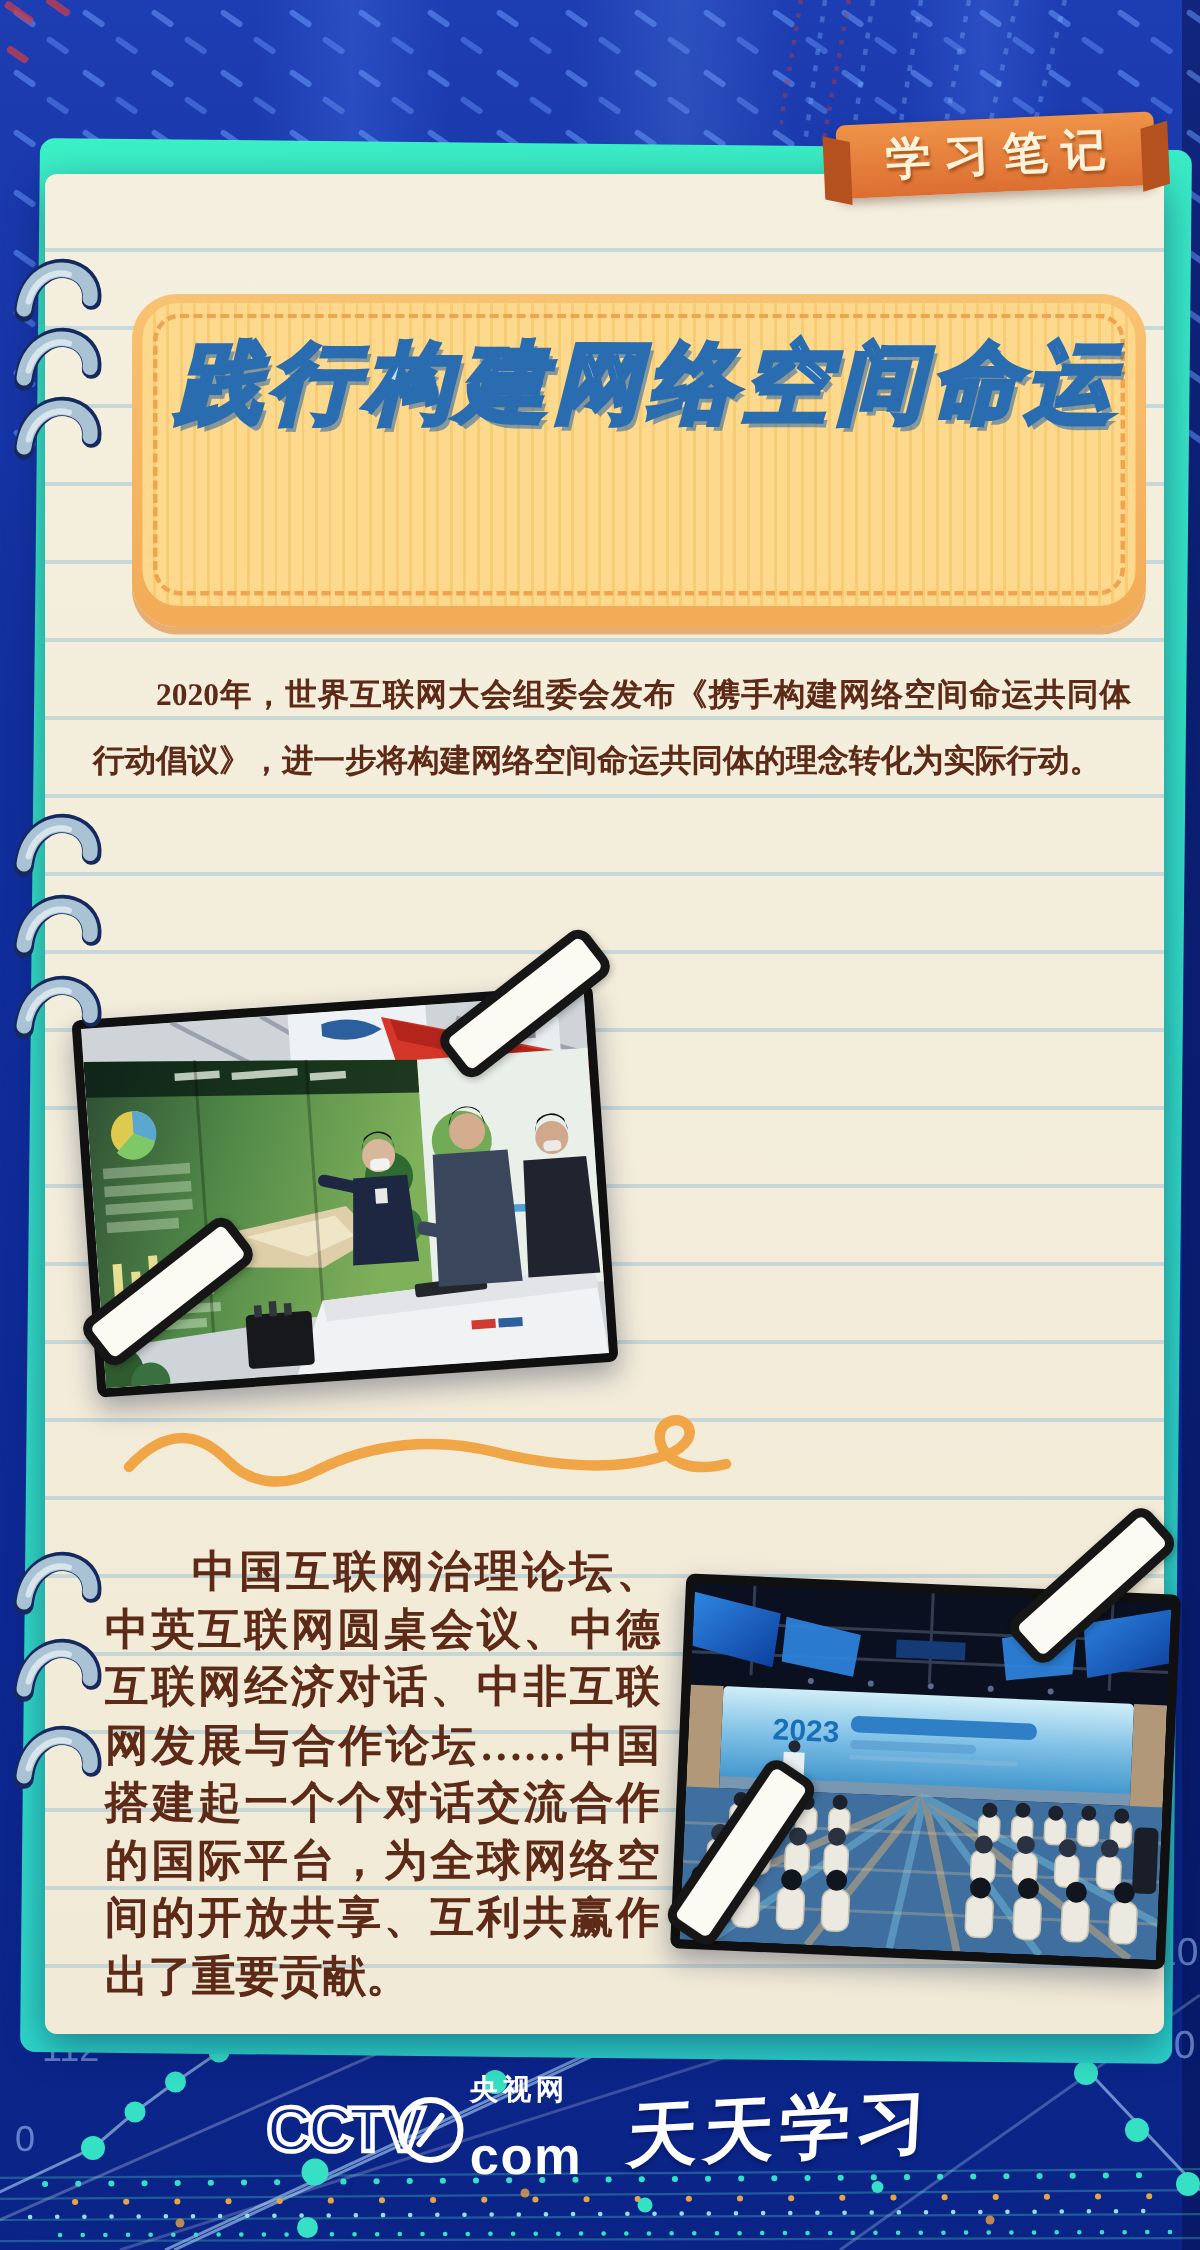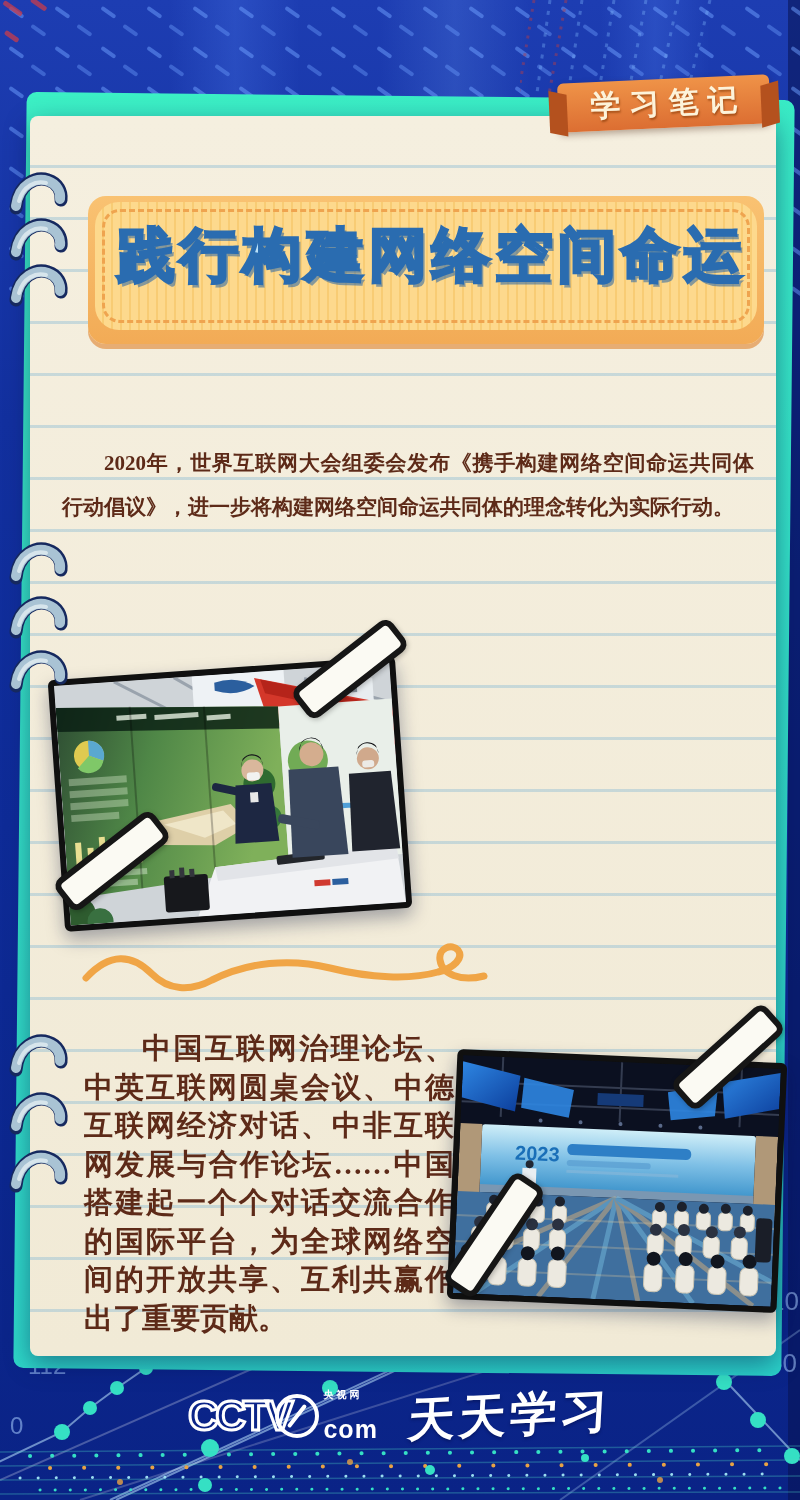--- a/index.html
+++ b/index.html
@@ -27,57 +27,57 @@
   .ring{position:absolute;left:6px;width:64px;height:54px;z-index:20;pointer-events:none;}
   
   .ribbon{position:absolute;left:558px;top:79px;width:212px;height:49px;z-index:30;
     background:linear-gradient(180deg,#ef9348,#dc6e32);border-radius:6px;transform:rotate(-2.6deg);
     display:flex;align-items:center;justify-content:center;box-shadow:0 3px 7px rgba(60,20,0,.35);}
   .ribbon::before{content:"";position:absolute;left:-9px;top:9px;width:18px;height:42px;background:#b4511e;transform:skewY(14deg);z-index:-1;}
   .ribbon::after{content:"";position:absolute;right:-9px;top:9px;width:18px;height:42px;background:#b4511e;transform:skewY(-14deg);z-index:-1;}
   .ribbon-label{color:#fdf3da;font-size:30px;font-weight:700;letter-spacing:9px;padding-left:9px;
     font-family:"Liberation Serif",serif;text-shadow:1px 2px 2px rgba(120,50,0,.55);}
   
-  .title-box{position:absolute;left:88px;top:196px;width:676px;height:148px;z-index:10;box-sizing:border-box;
-    background:linear-gradient(180deg,#f9c272,#f2ab56);border-radius:18px;padding:6px 7px 14px 7px;
-    box-shadow:0 5px 0 rgba(225,145,70,.7);}
+  .title-box{position:absolute;left:88px;top:196px;width:676px;height:222px;z-index:10;box-sizing:border-box;
+    background:linear-gradient(180deg,#f9c272,#f2ab56);border-radius:30px;padding:6px 7px 14px 7px;
+    box-shadow:0 5px 0 rgba(225,145,70,.7);font-style:italic;}
   .title-inner{width:100%;height:100%;border-radius:24px;position:relative;
     background:repeating-linear-gradient(90deg,#fdd98d 0px,#fdd98d 7px,#f8cc74 7px,#f8cc74 9px);}
   .title-dash{position:absolute;inset:7px;border:3px dashed #efa44f;border-radius:18px;}
   .title-text{position:absolute;left:22px;top:10px;font-family:"DejaVu Sans",sans-serif;font-weight:900;
     font-size:58px;line-height:86px;letter-spacing:5px;color:#b9e1f9;
     -webkit-text-stroke:3px #2a6cb0;text-shadow:3px 4px 0 rgba(36,98,166,.55);white-space:nowrap;}
   
   .para{position:absolute;z-index:10;font-family:"Liberation Serif","DejaVu Serif",serif;color:#5d2a18;
     text-align:justify;text-indent:2em;font-weight:600;}
   .p1{left:62px;top:420px;width:692px;font-size:21px;line-height:44px;}
   .p2{left:408px;top:592px;width:346px;font-size:29px;line-height:37.5px;}
-  .p3{left:84px;top:1000px;width:370px;font-size:29px;line-height:38.5px;}
+  .p3{left:70px;top:1000px;width:370px;font-size:29px;line-height:38.5px;}
   
   .squiggle{position:absolute;left:80px;top:938px;z-index:10;pointer-events:none;}
   
   .photo{position:absolute;border:6px solid #101010;border-radius:6px;overflow:hidden;z-index:15;
     box-shadow:0 8px 18px rgba(10,20,60,.35);}
   .photo1{left:56px;top:668px;width:336px;height:240px;transform:rotate(-4deg);background:#cdd2d6;}
   .photo2{left:452px;top:1056px;width:318px;height:238px;transform:rotate(2.5deg);background:#0d1322;}
   .tape{position:absolute;width:112px;height:26px;background:#fbfaf3;border:6px solid #161616;border-radius:10px;
     z-index:25;box-shadow:0 2px 5px rgba(0,0,0,.25);}
   .t1{left:288px;top:650px;transform:rotate(-38deg);}
   .t2{left:50px;top:842px;transform:rotate(-38deg);}
   .t3{left:666px;top:1038px;transform:rotate(-42deg);}
   .t4{left:428px;top:1216px;transform:rotate(-56deg);width:120px;}
   
   .footer{position:absolute;left:0;right:0;top:1384px;display:flex;justify-content:center;align-items:center;z-index:6;}
   .cctv-word{font-family:"Liberation Sans",sans-serif;font-weight:900;font-size:42px;letter-spacing:-3px;
     color:#ffffff;-webkit-text-fill-color:transparent;-webkit-text-stroke:3px #ffffff;}
   .cctv-circle{width:44px;height:44px;border:4px solid #fff;border-radius:50%;margin-left:-15px;position:relative;box-sizing:border-box;}
   .cctv-circle::after{content:"";position:absolute;left:16px;top:4px;width:4px;height:28px;background:#fff;transform:rotate(38deg);border-radius:2px;}
   .cctv-stack{display:flex;flex-direction:column;align-items:flex-start;margin-left:4px;line-height:1;}
-  .cctv-site{color:#fff;font-size:10px;font-weight:700;letter-spacing:3px;}
-  .cctv-com{color:#fff;font-size:25px;font-weight:800;letter-spacing:1px;margin-top:17px;}
+  .cctv-site{color:#fff;font-size:19px;font-weight:700;letter-spacing:3px;}
+  .cctv-com{color:#fff;font-size:35px;font-weight:800;letter-spacing:1px;margin-top:17px;}
   .brand{color:#fff;font-family:"DejaVu Serif","Liberation Serif",serif;font-size:47px;font-weight:900;
     margin-left:30px;transform:rotate(-3deg) skewX(-6deg);letter-spacing:4px;text-shadow:0 2px 3px rgba(0,10,60,.4);}
 </style>
 </head>
 <body>
 
 <div class="stage">
 
   <svg class="abs noevt" style="left:0;top:0;z-index:1;" width="800" height="320">
     <defs>

